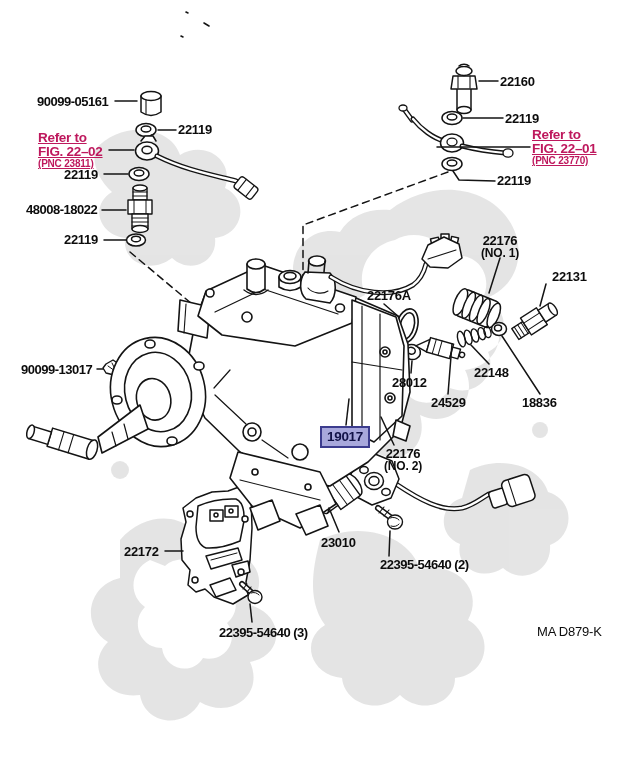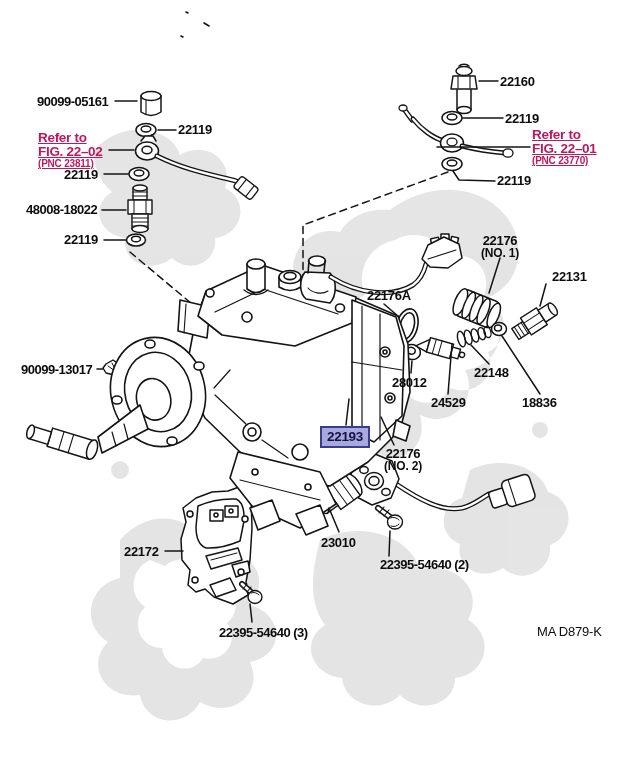--- a/index.html
+++ b/index.html
@@ -378,21 +378,21 @@
   </div>
   <div class="lbl" style="left:552px;top:270px">22131</div>
   <div class="lbl" style="left:367px;top:289px">22176A</div>
   <div class="lbl" style="left:392px;top:376px">28012</div>
   <div class="lbl" style="left:474px;top:366px">22148</div>
   <div class="lbl" style="left:431px;top:396px">24529</div>
   <div class="lbl" style="left:522px;top:396px">18836</div>
 
   <div class="lbl long" style="left:21px;top:363px">90099-13017</div>
 
-  <div class="hl" style="left: 320px; top: 426px; background: rgb(168, 168, 220); border-color: rgb(60, 60, 142); color: rgb(18, 18, 71);">22193</div>
+  <div class="hl" style="left: 320px; top: 426px; background: rgb(168, 168, 220); border-color: rgb(60, 60, 142); color: rgb(18, 18, 71);">19017</div>
 
   <div class="lbl" style="left:384px;top:447px;text-align:center">
     <span>22176</span>
     <span class="sub">(NO. 2)</span>
   </div>
 
   <div class="lbl" style="left:321px;top:536px">23010</div>
   <div class="lbl long" style="left:380px;top:558px">22395-54640 (2)</div>
   <div class="lbl" style="left:124px;top:545px">22172</div>
   <div class="lbl long" style="left:219px;top:626px">22395-54640 (3)</div>

